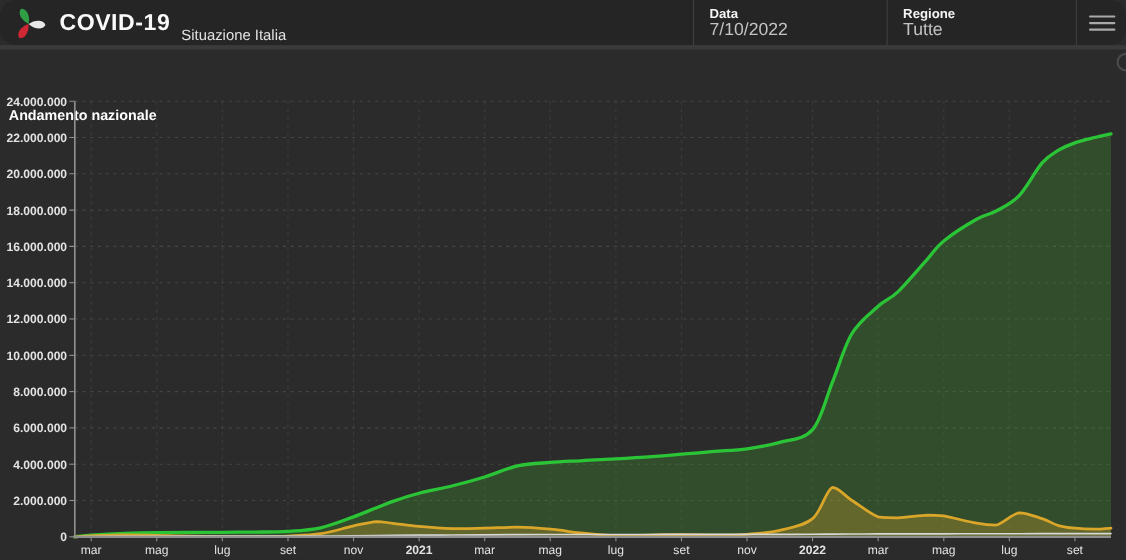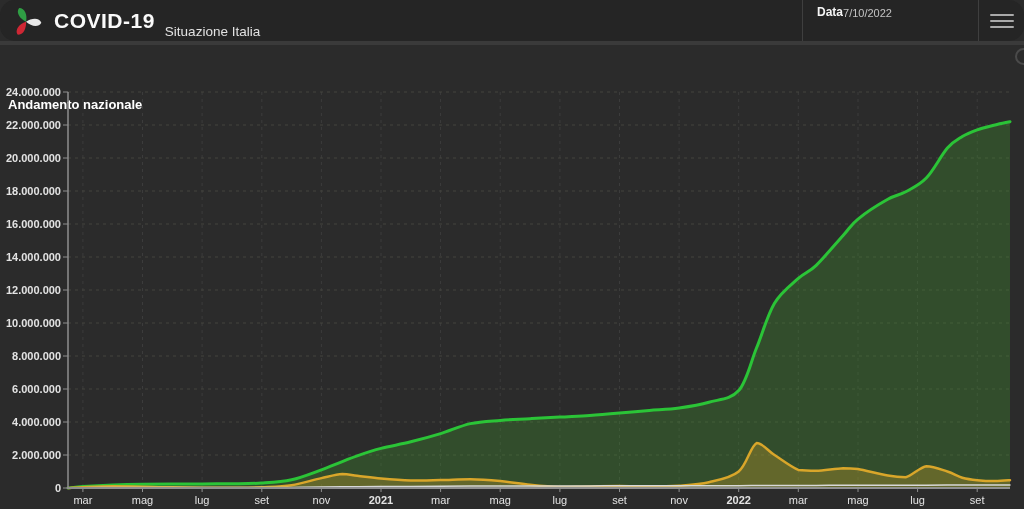--- a/index.html
+++ b/index.html
@@ -14,25 +14,25 @@
     position:absolute;top:0;left:0;width:1024px;height:41px;
     background:#252525;display:flex;align-items:stretch;border-radius:15px;
   }
   .header-strip{position:absolute;top:41px;left:0;width:1024px;height:4px;background:#3a3a3a;}
   .brand{display:flex;align-items:center;padding-left:10px;flex:1 1 auto;}
   .logo{width:32px;height:32px;margin-right:12px;flex:0 0 auto;}
   .app-title{font-size:21px;font-weight:600;color:#fafafa;letter-spacing:.5px;}
   .app-subtitle{font-size:13.5px;color:#e2e2e2;margin-left:10px;padding-top:5px;margin-top:17px;}
   .info-box{
     width:176px;border-left:1px solid #3f3f3f;padding:5px 0 0 14px;
-    display:flex;flex-direction:row;justify-content:flex-start;cursor:pointer;
+    display:flex;flex-direction:column;justify-content:flex-start;cursor:pointer;
   }
   .info-box.region{width:172px;}
   .info-label{font-size:12px;font-weight:700;color:#f5f5f5;line-height:15px;}
-  .info-value{font-size:11px;color:#c3c3c3;line-height:16px;}
+  .info-value{font-size:16px;color:#c3c3c3;line-height:16px;}
   .menu-box{
     width:46px;border-left:1px solid #3f3f3f;display:flex;align-items:center;
     justify-content:center;background:none;border-top:none;border-right:none;border-bottom:none;
     cursor:pointer;padding:0;
   }
   .menu-icon{display:flex;flex-direction:column;gap:4px;}
   .menu-icon span{display:block;width:24px;height:2px;background:#a9a9a9;border-radius:1px;}
   
   .section-title{
     position:absolute;top:53px;left:8px;font-size:13px;font-weight:700;color:#ffffff;margin-top:44px;
@@ -59,20 +59,24 @@
           <path d="M0 0 C -2 -9 -9 -15 -15 -12 C -17 -5 -8 0 0 0 Z" fill="#e8e8e8" transform="rotate(145)"></path>
           <path d="M0 0 C -2 -9 -9 -15 -15 -12 C -17 -5 -8 0 0 0 Z" fill="#cf2734" transform="rotate(265)"></path>
         </g>
       </svg>
       <span class="app-title">COVID-19</span>
       <span class="app-subtitle">Situazione Italia</span>
     </div>
     <div class="info-box">
       <div class="info-label">Data</div>
       <div class="info-value">7/10/2022</div>
+    </div>
+    <div class="info-box region">
+      <div class="info-label">Regione</div>
+      <div class="info-value">Tutte</div>
     </div>
     <button class="menu-box">
       <span class="menu-icon">
           <span></span>
           <span></span>
           <span></span>
         </span>
     </button>
   </div>
   <div class="header-strip"></div>

